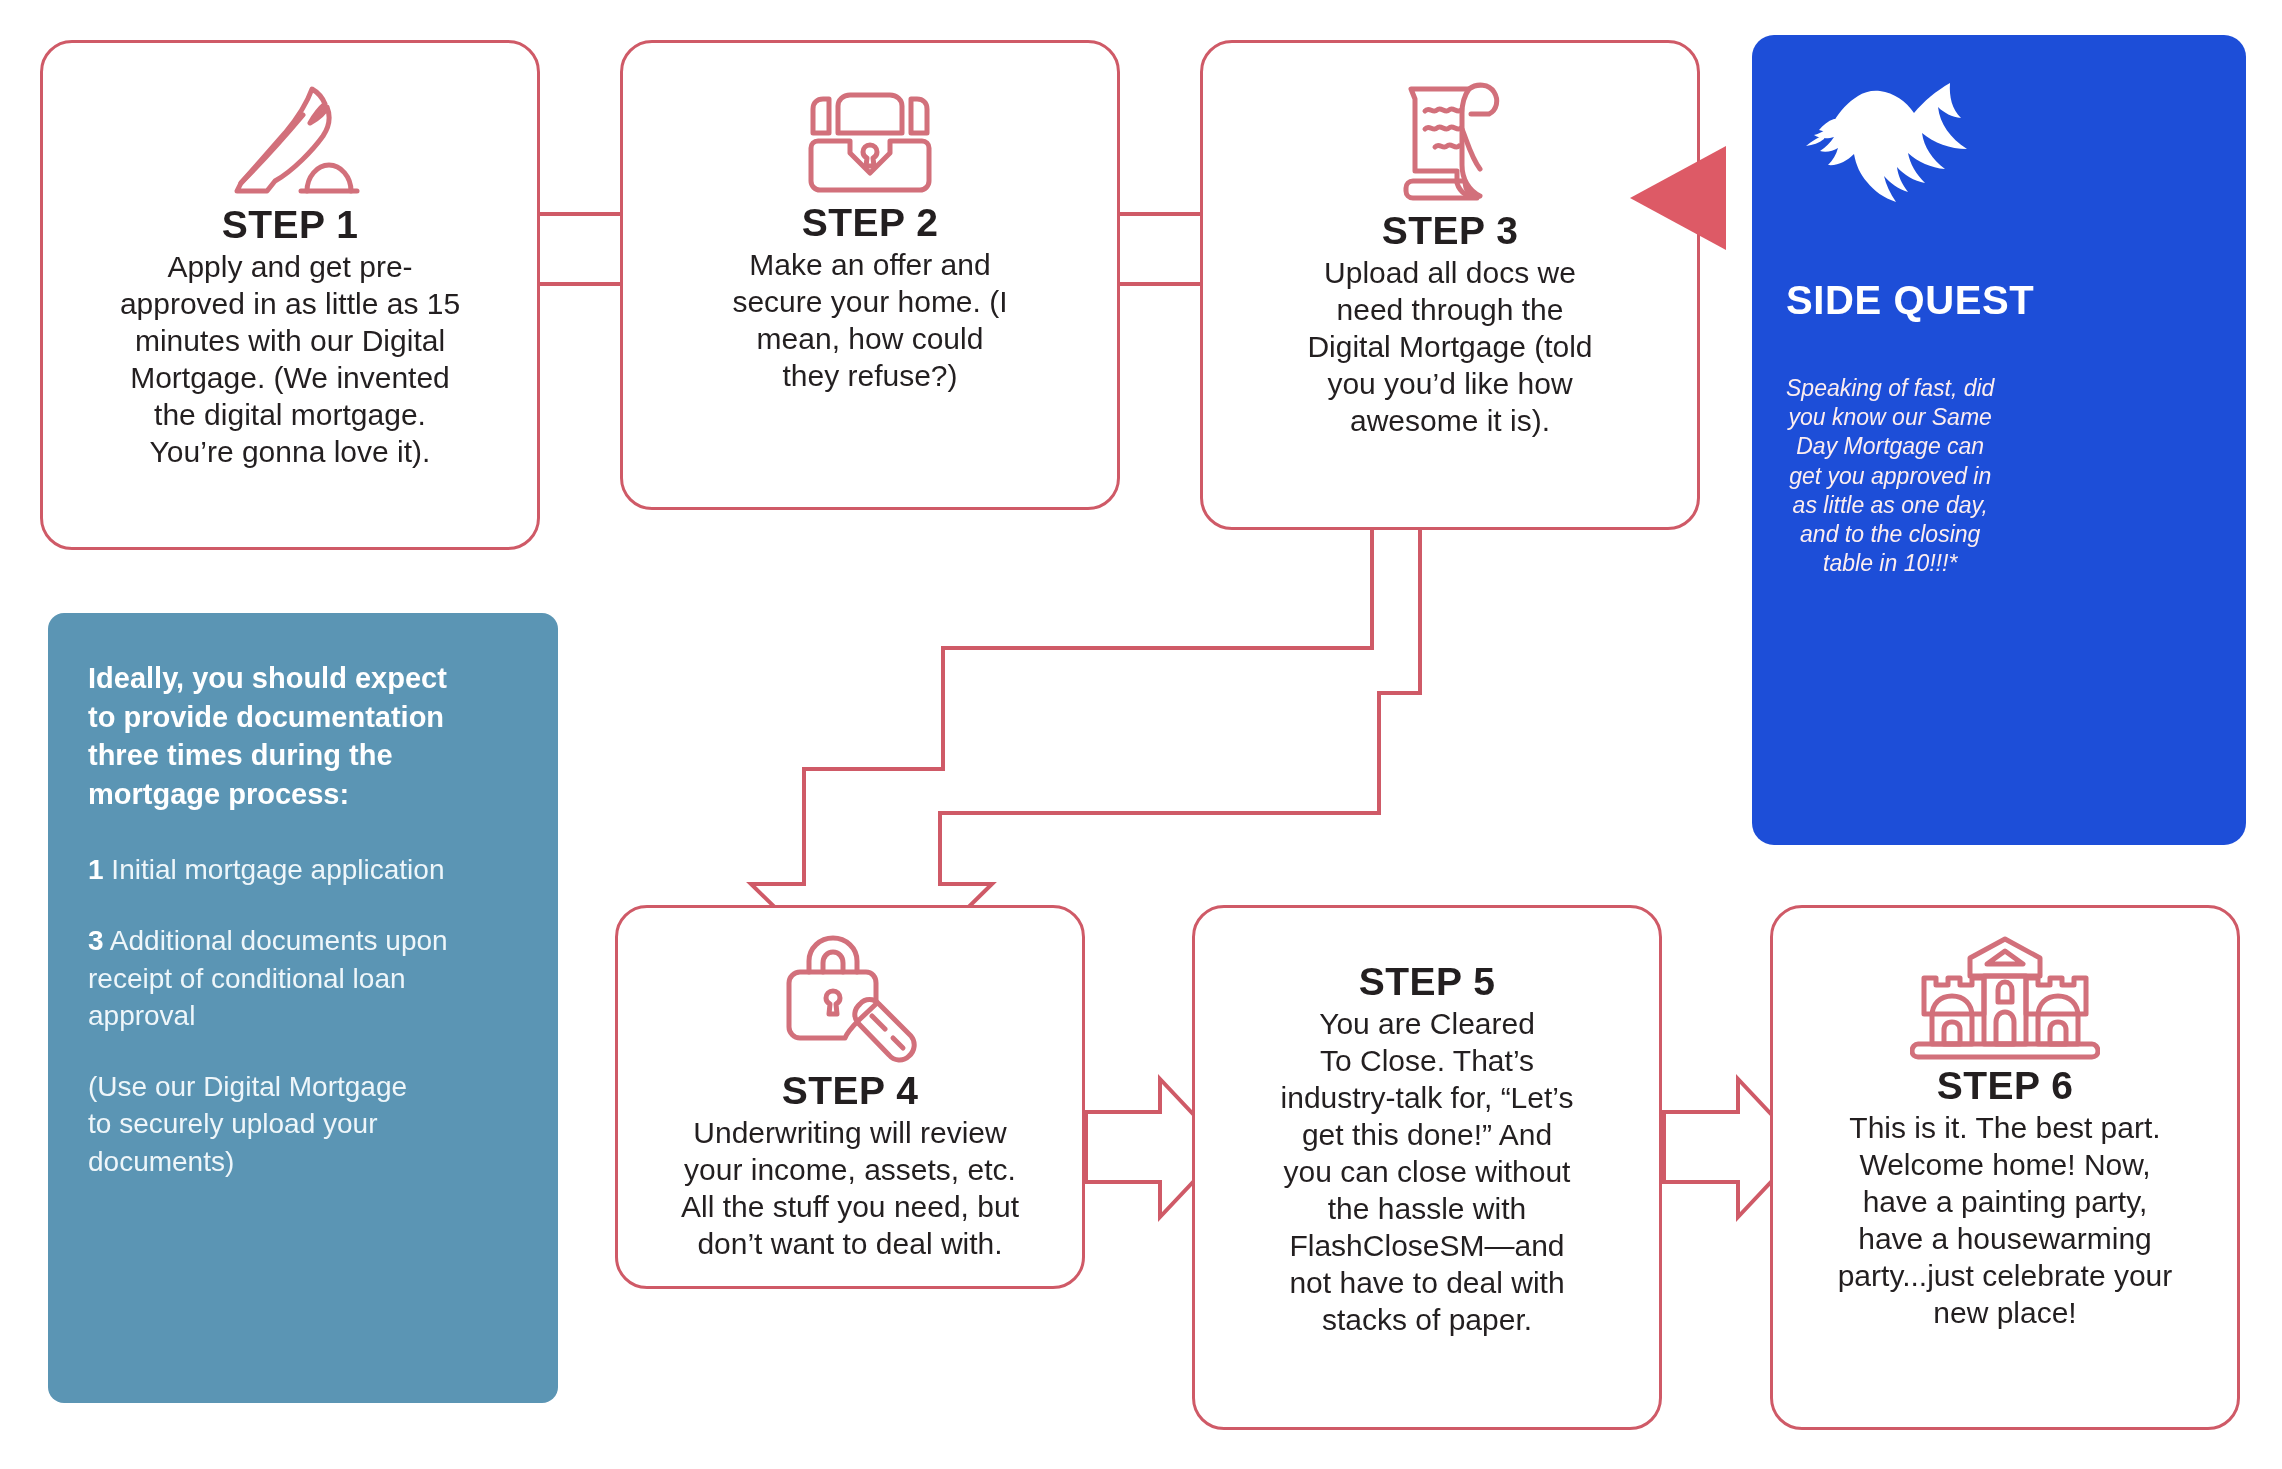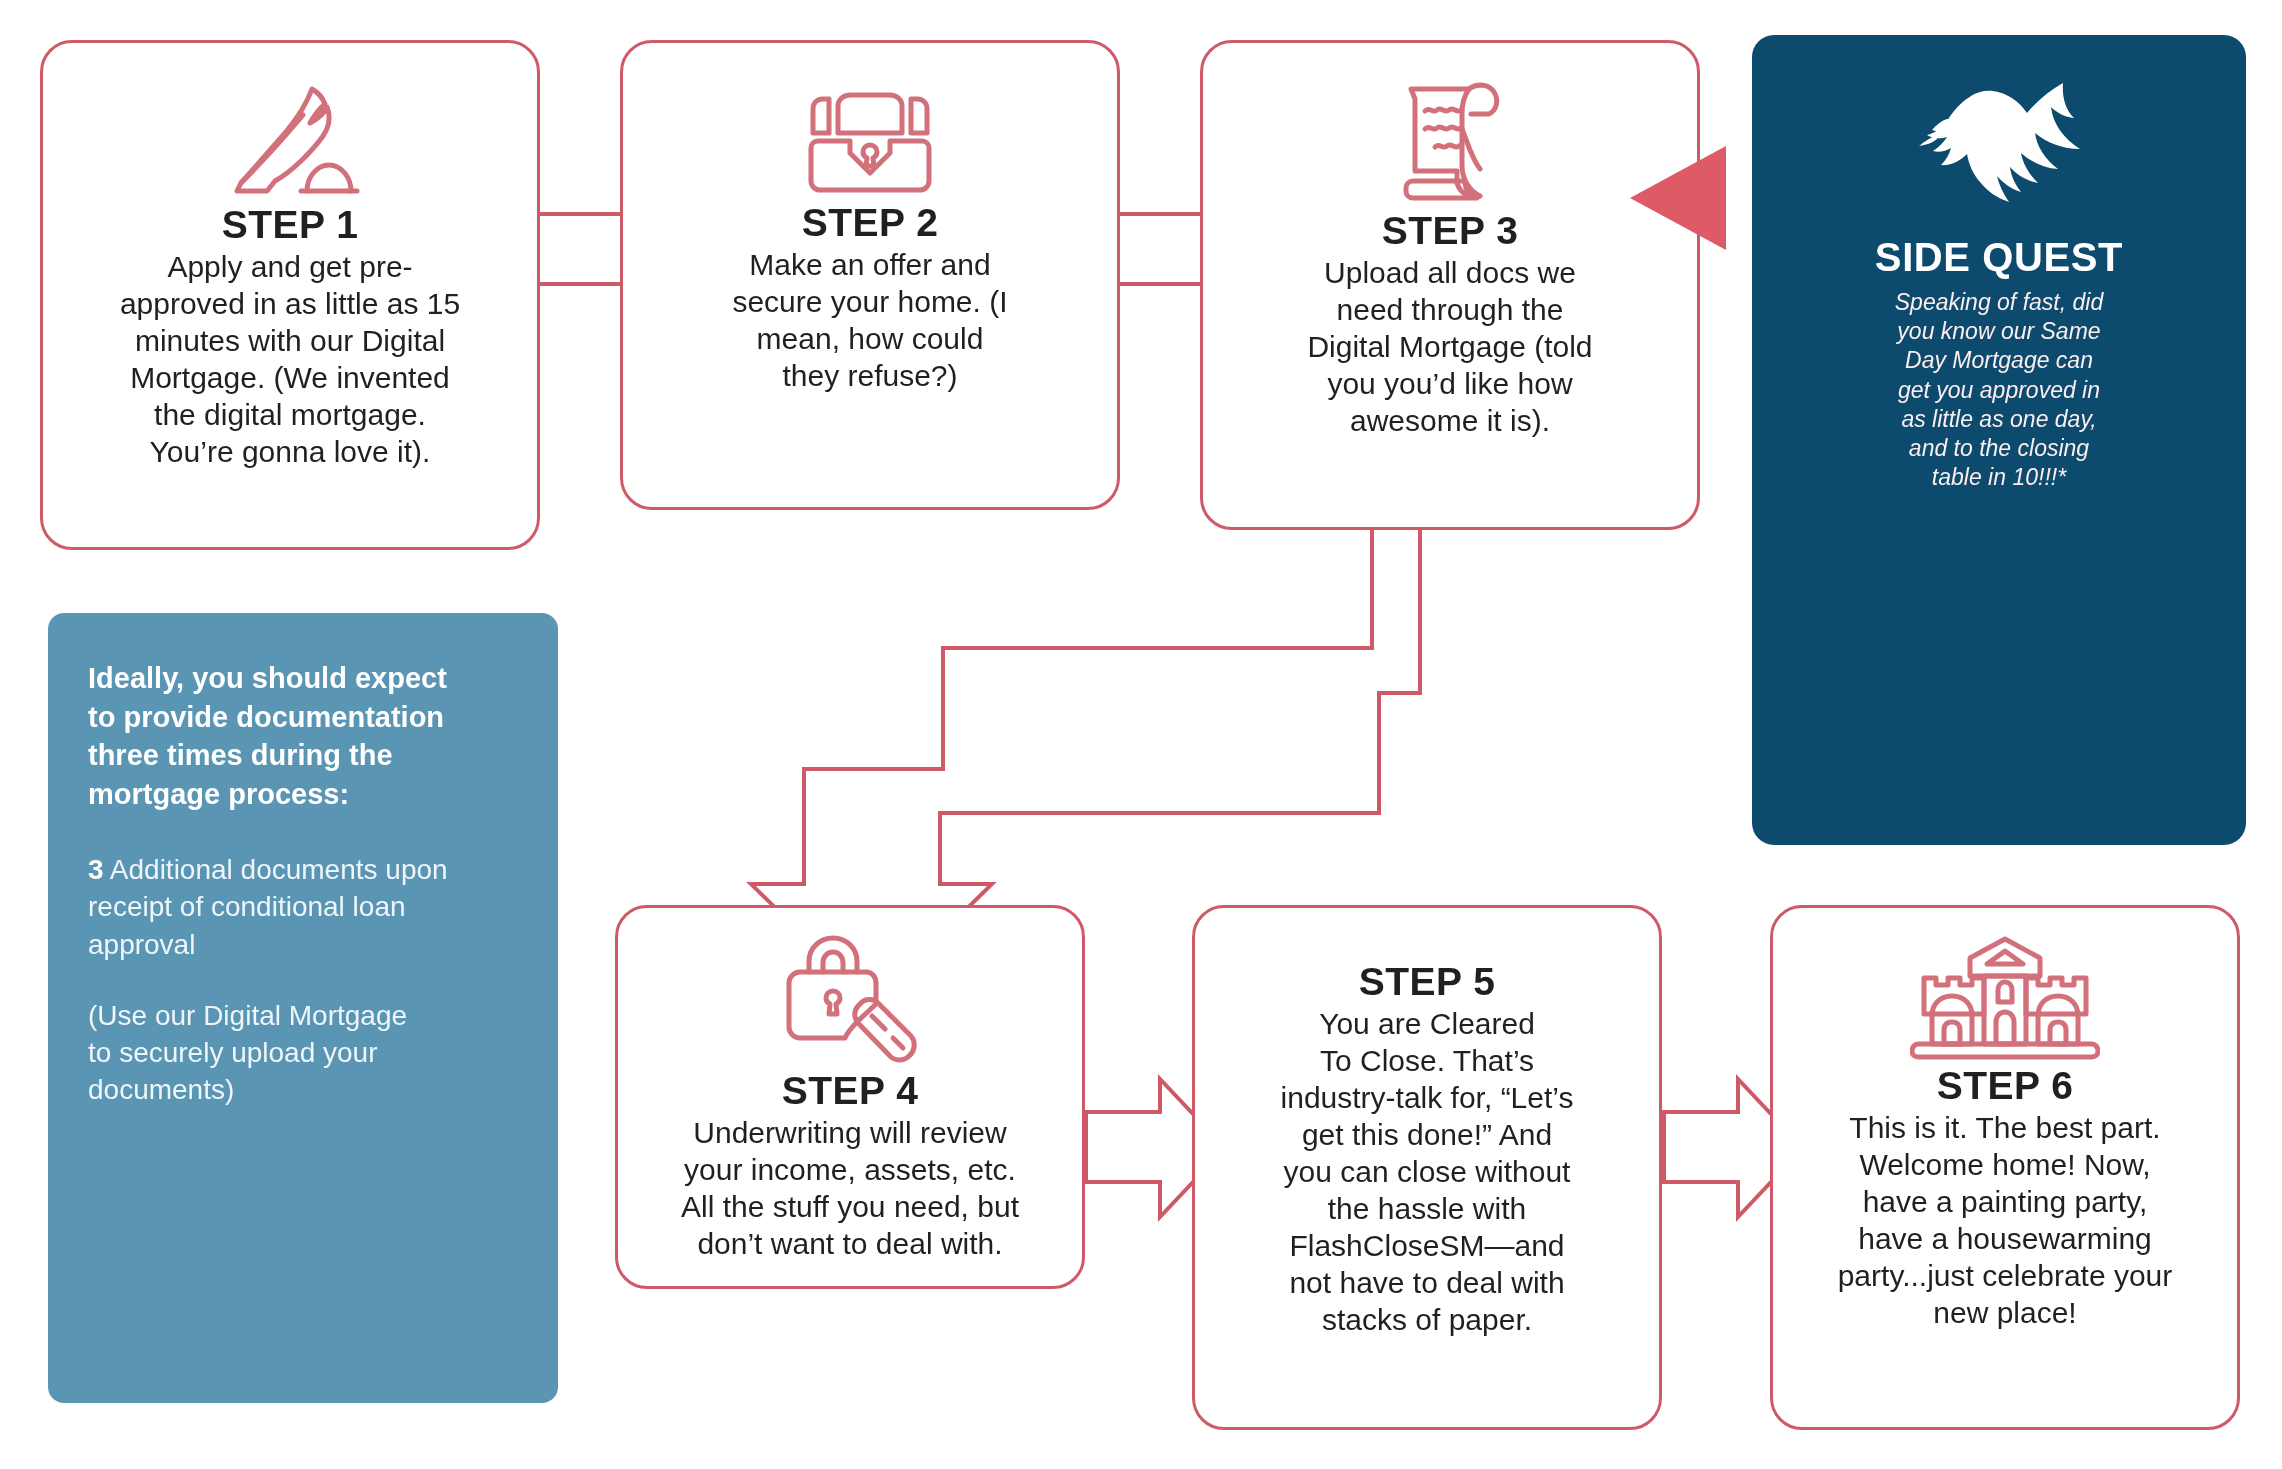--- a/index.html
+++ b/index.html
@@ -81,26 +81,27 @@
     line-height:1.33;
     color:#eef6fa;
     white-space:pre-line;
     margin:0;
   }
 
   
   #side-quest{
     position:absolute;
     box-sizing:border-box;
-    background:#0c4a6e;
+    background:#1d4ed8;
     border-radius:22px;
     color:#ffffff;
     z-index:4;
-    display:flex;flex-direction:column;align-items:center;
+    display:flex;flex-direction:column;align-items:flex-start;
     padding:36px 34px 28px 34px;
+    gap:43px;
   }
   #side-quest .sq-title{
     font-size:40px;font-weight:bold;letter-spacing:.6px;
     margin:14px 0 8px 0;text-align:center;color:#ffffff;
   }
   #side-quest .sq-body{
     font-size:23px;line-height:1.27;text-align:center;
     color:#fdeef0;white-space:pre-line;font-style:italic;
   }
   #sq-pointer{
@@ -224,20 +225,24 @@
 and to the closing
 table in 10!!!*</div>
   </div>
 
   <div id="blue-panel" style="left:48px;top:613px;width:510px;height:790px;">
     <div class="bp-head">Ideally, you should expect
 to provide documentation
 three times during the
 mortgage process:</div>
 
+    <p class="bp-item">
+      <span class="num">1</span>
+      <span>Initial mortgage application</span>
+    </p>
 
 
     <p class="bp-item">
       <span class="num">3</span>
       <span>Additional documents upon
 receipt of conditional loan
 approval</span>
     </p>
 
     <p class="bp-note">(Use our Digital Mortgage

